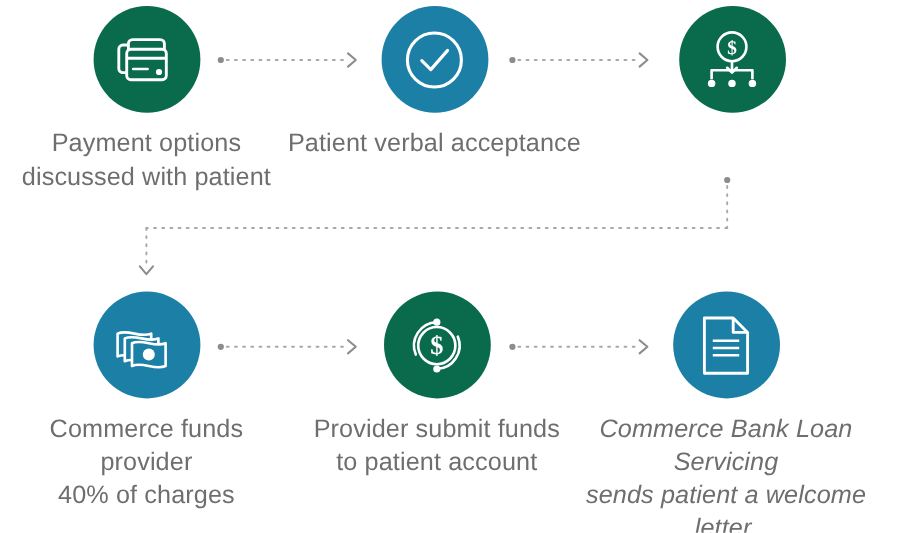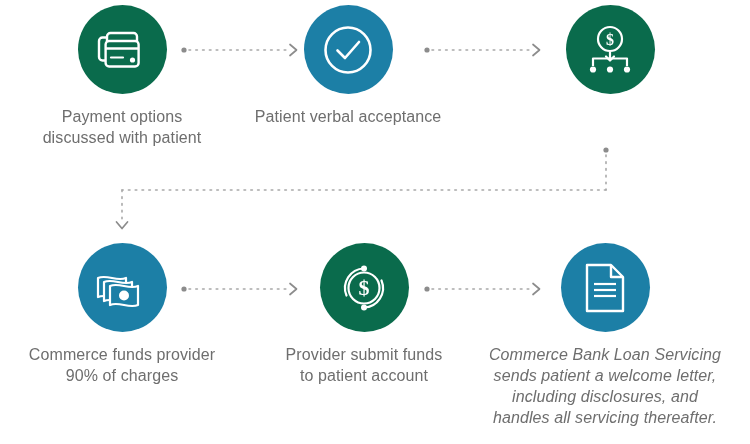--- a/index.html
+++ b/index.html
@@ -41,29 +41,29 @@
     align-items: center;
     justify-content: center;
     box-sizing: border-box;
   }
   .node-circle.green { background: #0a6b4c; }
   .node-circle.blue  { background: #1c7fa6; }
   .node-label {
     margin-top: 12px;
     text-align: center;
     color: #6e6e6e;
-    font-size: 16px;
+    font-size: 21px;
     line-height: 1.32;
     letter-spacing: 0.1px;
     white-space: pre-line;
     font-weight: 400;
   }
   
   #node-1 { left: -3px;  top: 5px; }
-  #node-2 { left: 223px; top: 5px; }
+  #node-2 { left: 237px; top: 5px; }
   #node-3 { left: 485px; top: 5px; }
   
   #node-4 { left: -3px;  top: 243px; }
   #node-5 { left: 239px; top: 243px; }
   #node-6 { left: 480px; top: 243px; font-style: italic; }
 
   #node-6 .node-label { width: 270px; }
   #node-4 .node-label { width: 236px; }
 </style>
 </head>
@@ -150,21 +150,21 @@
   <div class="node" id="node-4">
     <div class="node-circle blue">
       <svg width="54" height="44" viewBox="0 0 54 44">
         <path d="M3 12 C12 8, 22 16, 31 12 L31 31 C22 35, 12 27, 3 31 Z" fill="#1c7fa6" stroke="#ffffff" stroke-width="2.2" stroke-linejoin="round"></path>
         <path d="M9 16 C18 12, 28 20, 37 16 L37 35 C28 39, 18 31, 9 35 Z" fill="#1c7fa6" stroke="#ffffff" stroke-width="2.2" stroke-linejoin="round"></path>
         <path d="M15 20 C24 16, 34 24, 43 20 L43 39 C34 43, 24 35, 15 39 Z" fill="#1c7fa6" stroke="#ffffff" stroke-width="2.2" stroke-linejoin="round"></path>
         <circle cx="29" cy="29.5" r="5" fill="#ffffff"></circle>
       </svg>
     </div>
     <div class="node-label">Commerce funds provider
-90% of charges</div>
+40% of charges</div>
   </div>
 
   <div class="node" id="node-5">
     <div class="node-circle green">
       <svg width="52" height="52" viewBox="0 0 52 52">
         <circle cx="26" cy="26" r="15.5" fill="none" stroke="#ffffff" stroke-width="2.2"></circle>
         <path d="M26 6.5 A19.5 19.5 0 0 0 8.5 33.5" fill="none" stroke="#ffffff" stroke-width="2.2" stroke-linecap="round"></path>
         <path d="M26 45.5 A19.5 19.5 0 0 0 43.5 18.5" fill="none" stroke="#ffffff" stroke-width="2.2" stroke-linecap="round"></path>
         <circle cx="26" cy="6.5" r="3" fill="#ffffff"></circle>
         <circle cx="26" cy="45.5" r="3" fill="#ffffff"></circle>

